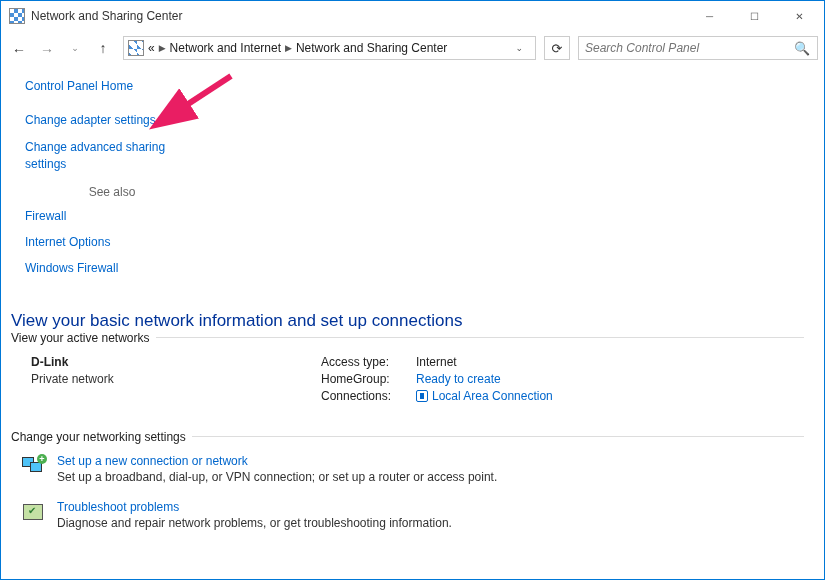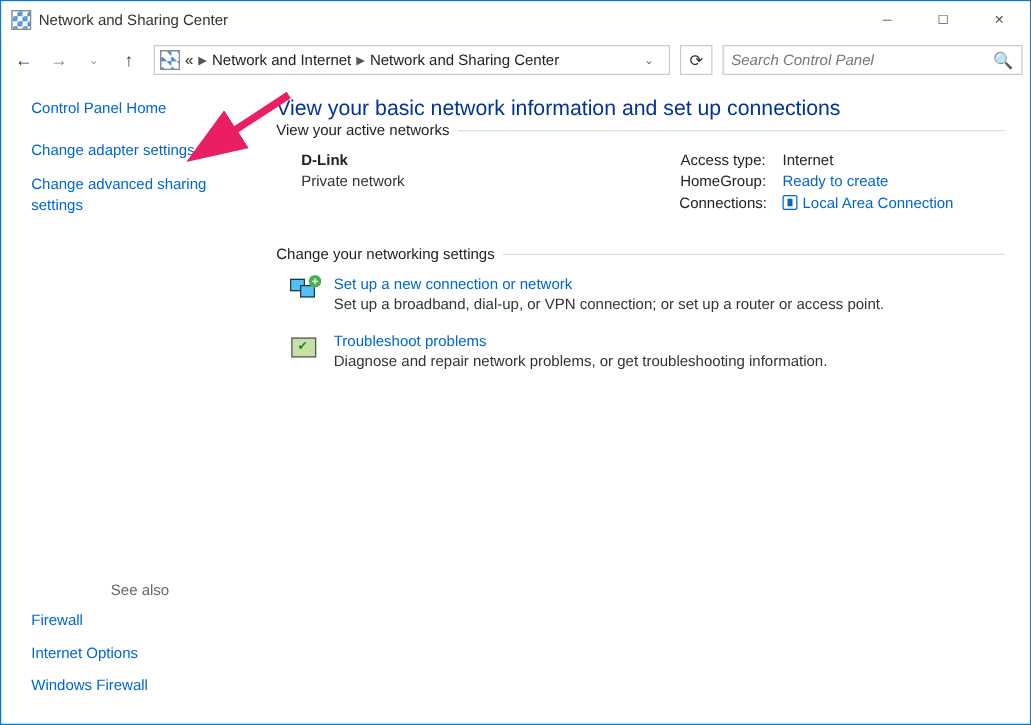--- a/index.html
+++ b/index.html
@@ -21,38 +21,38 @@
       linear-gradient(45deg,#4a90d9 25%, transparent 25%, transparent 75%, #4a90d9 75%),
       linear-gradient(45deg,#4a90d9 25%, #fff 25%, #fff 75%, #4a90d9 75%);
       background-size:8px 8px; border:1px solid #888;}
     .bc-chev { margin:0 4px; color:#555; font-size:9px; }
     .bc-chev.dropdown { margin-left:auto; font-size:9px; padding:0 4px;}
     .refresh-btn { width:26px; height:24px; border:1px solid #ccc; display:flex; align-items:center; justify-content:center; font-size:13px; color:#333;}
     .search-box { width:240px; height:24px; border:1px solid #ccc; display:flex; align-items:center; padding:0 6px; margin-left:4px;gap:48px; }
     .search-box input { border:none; outline:none; flex:1; font-size:12px; color:#555; font-style:italic;}
     .search-icon-wrap { color:#555; font-size:13px; }
 
-    .content-area { display:flex; height: calc(100% - 64px); }
+    .content-area { display:flex; height: calc(100% - 64px); flex-direction: column; }
     .sidebar { width:210px; padding: 14px 12px 12px 24px; display:flex; flex-direction:column; }
     .sidebar a, .sidebar span.text { color:#0066cc; font-size:12px; text-decoration:none; display:block; margin-bottom:12px; cursor:pointer; }
     .sidebar .spacer { flex:1; }
     .sidebar .see-also { color:#666; font-size:12px; margin-bottom:10px;text-align:center; }
 
     .main { flex:1; padding: 12px 20px 12px 10px; font-size:12px; color:#222; }
     .main-heading { color:#003399; font-size:17px; font-weight:400; }
     fieldset { border:none; border-top:1px solid #ddd; padding-top:10px; margin-bottom:24px;}
     legend { font-size:12px; color:#222; padding-right:6px;}
 
     .active-net { display:flex; padding-left:20px; }
     .net-left { width:290px; }
     .net-name { font-weight:bold; font-size:12px; margin-bottom:3px;}
     .net-type { font-size:12px; color:#333;}
     .net-right { font-size:12px;}
     .net-row { display:flex; margin-bottom:3px; }
-    .net-key { width:95px;text-align:center; }
+    .net-key { width:95px; }
     .net-val { }
     .link { color:#0066cc; cursor:pointer; }
     .conn-icon { display:inline-block; width:12px; height:12px; border:1px solid #0066cc; border-radius:2px; margin-right:4px; vertical-align:-2px; position:relative;}
     .conn-icon::after{ content:""; position:absolute; left:3px; top:2px; width:4px; height:6px; background:#0066cc;}
 
     .setting-item { display:flex; padding-left:10px; margin-bottom:16px; }
     .setting-icon { width:24px; height:24px; margin-right:12px; flex-shrink:0; display:flex; align-items:center; justify-content:center; }
     .setting-text { }
     .setting-link { color:#0066cc; font-size:12px; cursor:pointer;}
     .setting-desc { font-size:12px; color:#333; margin-top:2px;}

